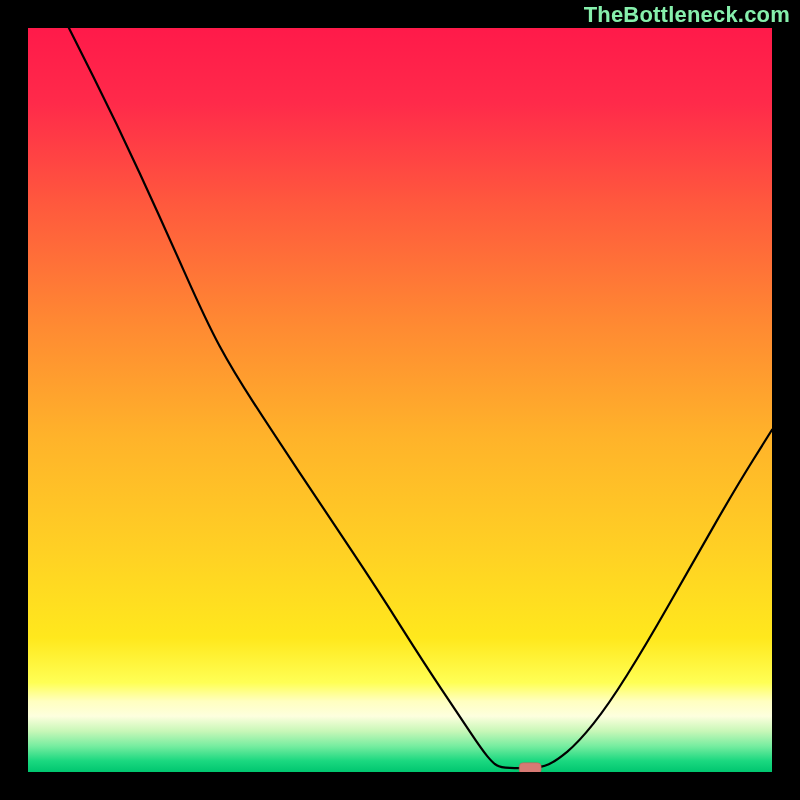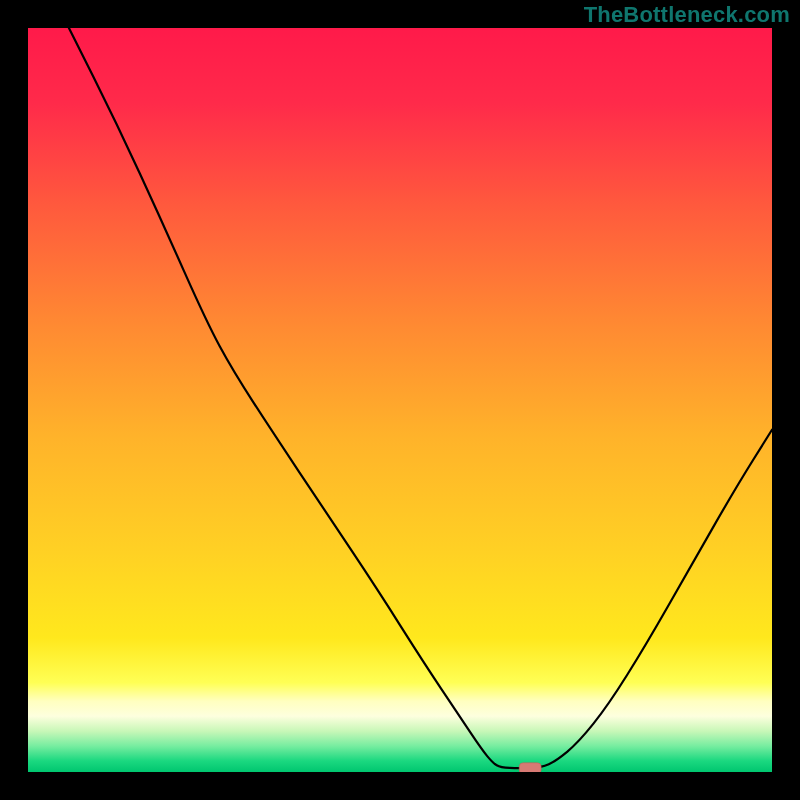--- a/index.html
+++ b/index.html
@@ -14,21 +14,21 @@
   .frame {
     position: relative;
     width: 800px;
     height: 800px;
     background: #000;
   }
   .watermark {
     position: absolute;
     top: 2px;
     right: 10px;
-    color: #0f766e;
+    color: #86efac;
     font-size: 22px;
     font-weight: bold;
     z-index: 10;
     letter-spacing: 0.2px;
   }
   .plot {
     position: absolute;
     left: 28px;
     top: 28px;
     width: 744px;

